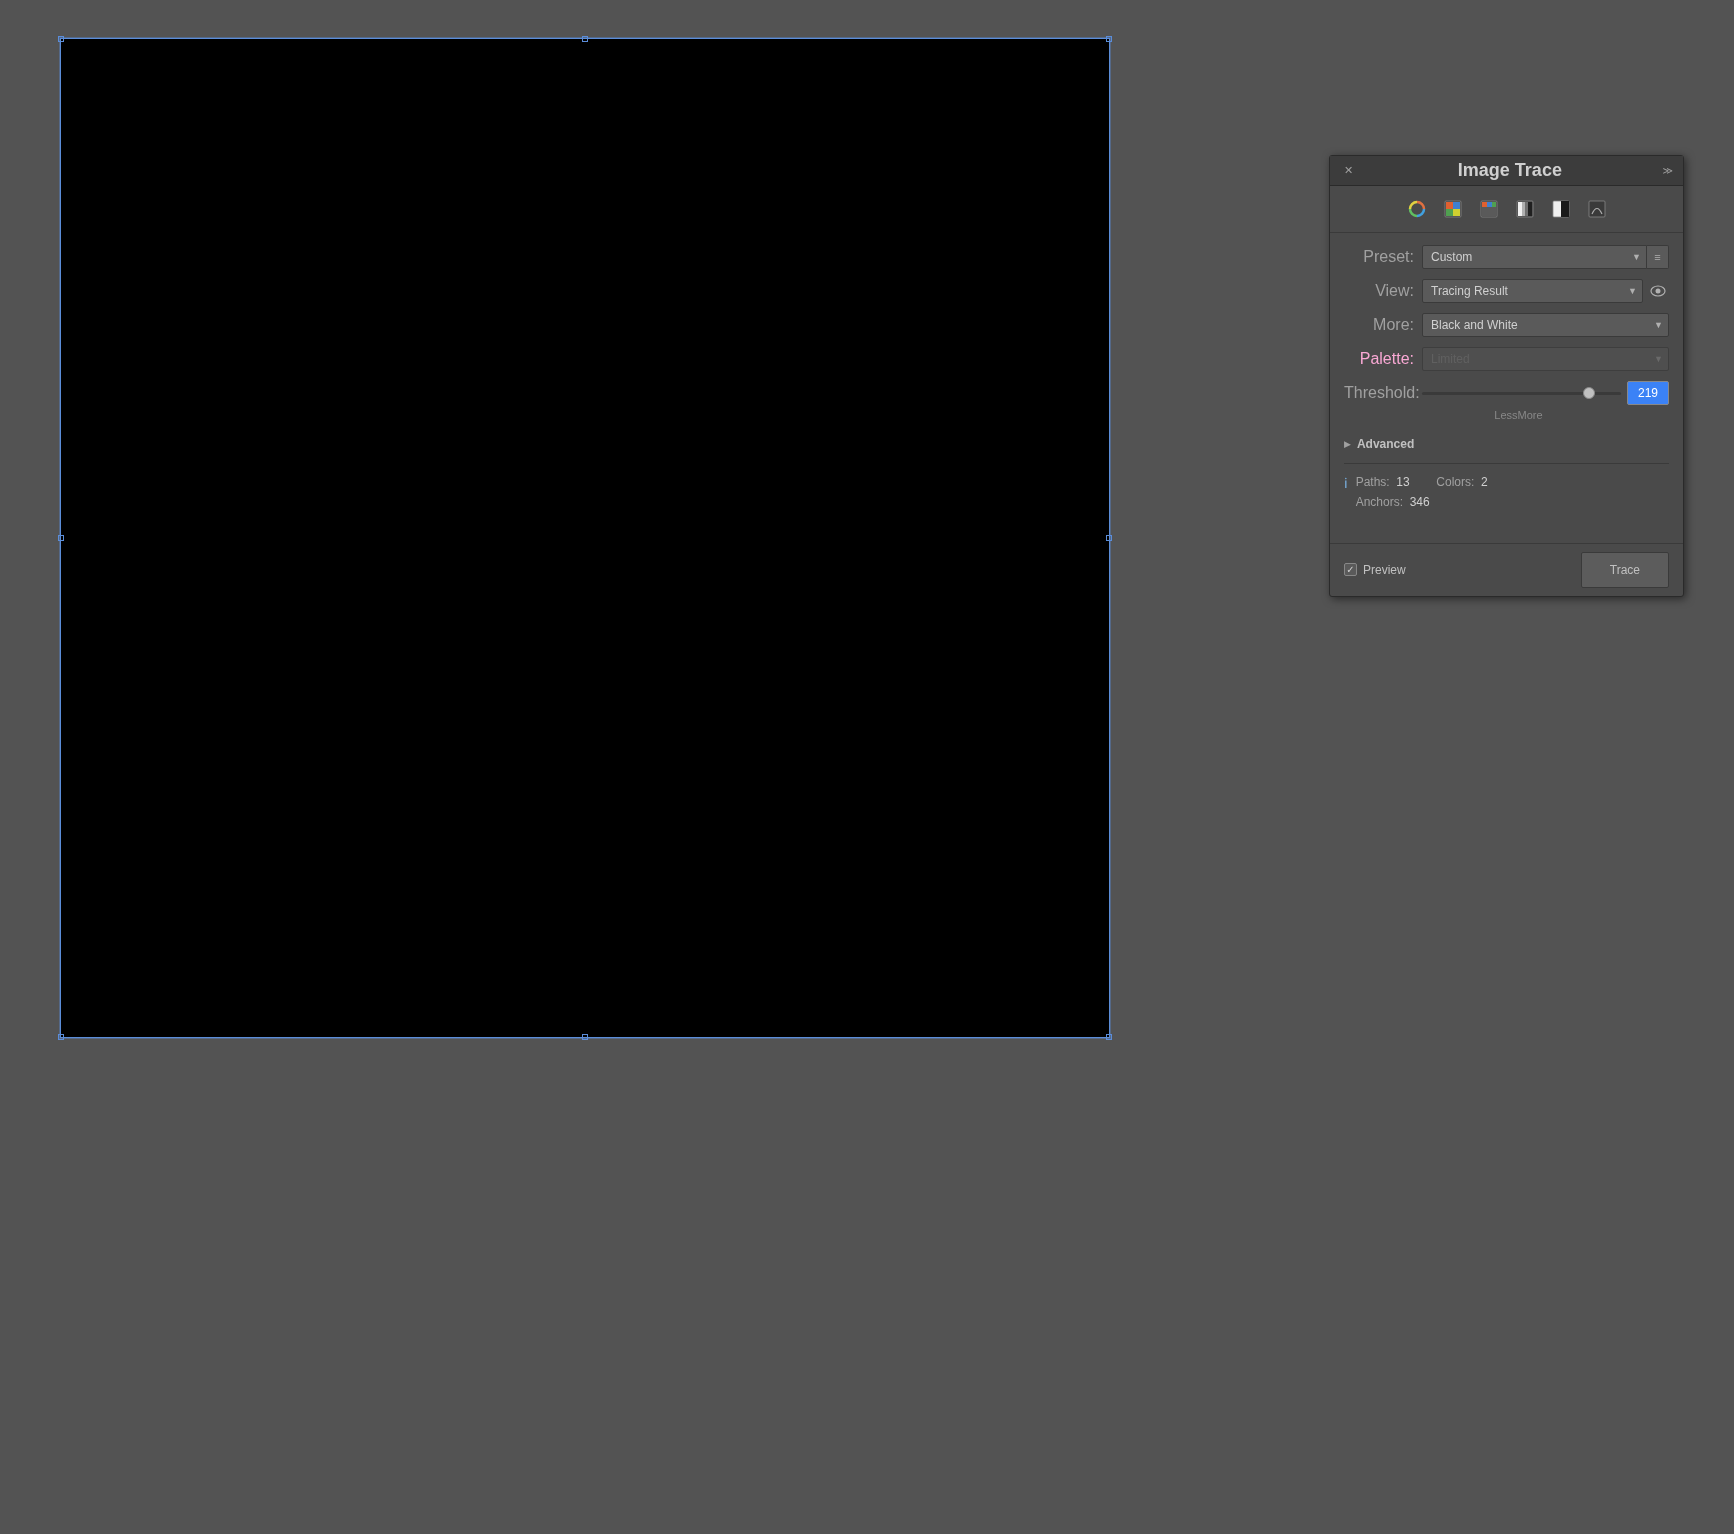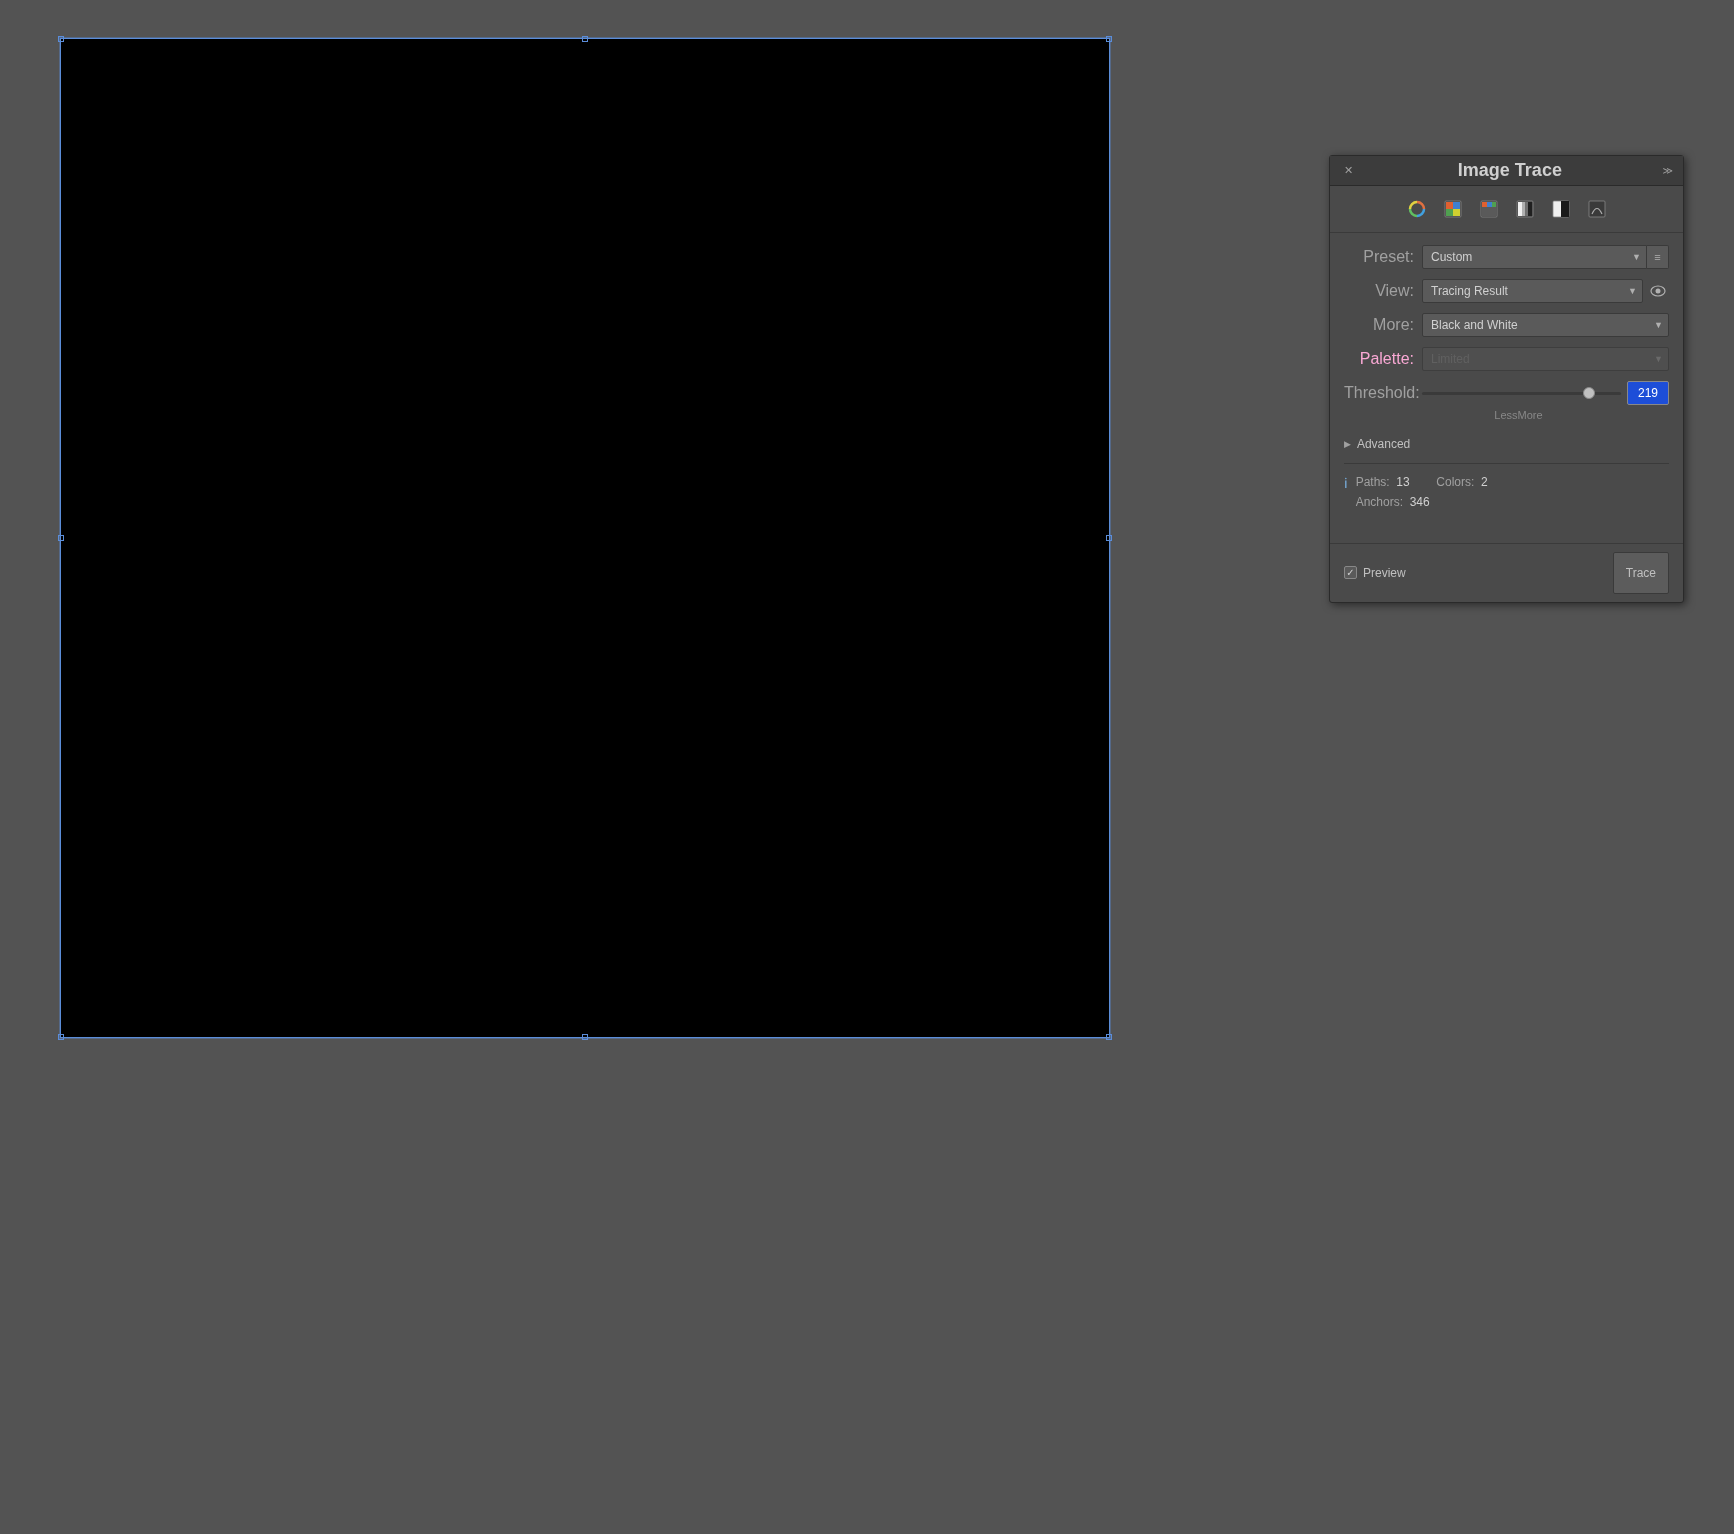--- a/index.html
+++ b/index.html
@@ -239,21 +239,21 @@
       width: 12px;
       height: 12px;
       border-radius: 50%;
       background: #c0c0c0;
       cursor: pointer;
       border: 1px solid #888;
     }
 
     .threshold-input {
       width: 42px;
-      background: #1d4ed8;
+      background: #3b82f6;
       border: 1px solid #888;
       color: #ffffff;
       font-size: 12px;
       text-align: center;
       padding: 2px 4px;
       height: 24px;
       border-radius: 2px;
       margin-left: 6px;
     }
 
@@ -281,20 +281,21 @@
 
     .advanced-arrow {
       color: #a0a0a0;
       font-size: 9px;
       margin-right: 6px;
     }
 
     .advanced-label {
       color: #c0c0c0;
       font-size: 12px;
+      font-weight: bold;
     }
 
     
     .stats-area {
       display: flex;
       align-items: flex-start;
       padding: 8px 0;
       border-top: 1px solid #3a3a3a;
       margin-bottom: 10px;
     }
@@ -349,24 +350,24 @@
     .preview-label {
       color: #c0c0c0;
       font-size: 12px;
     }
 
     .trace-btn {
       background: #5c5c5c;
       border: 1px solid #3a3a3a;
       color: #c0c0c0;
       font-size: 12px;
-      padding: 4px 12px;
+      padding: 4px 28px;
       border-radius: 2px;
       cursor: pointer;
-      height: 42px;
+      height: 36px;
     }
   </style>
 </head>
 <body>
 
 <div class="canvas-area">
 
   <div class="image-canvas">
     <div class="handle tl"></div>
     <div class="handle tr"></div>

